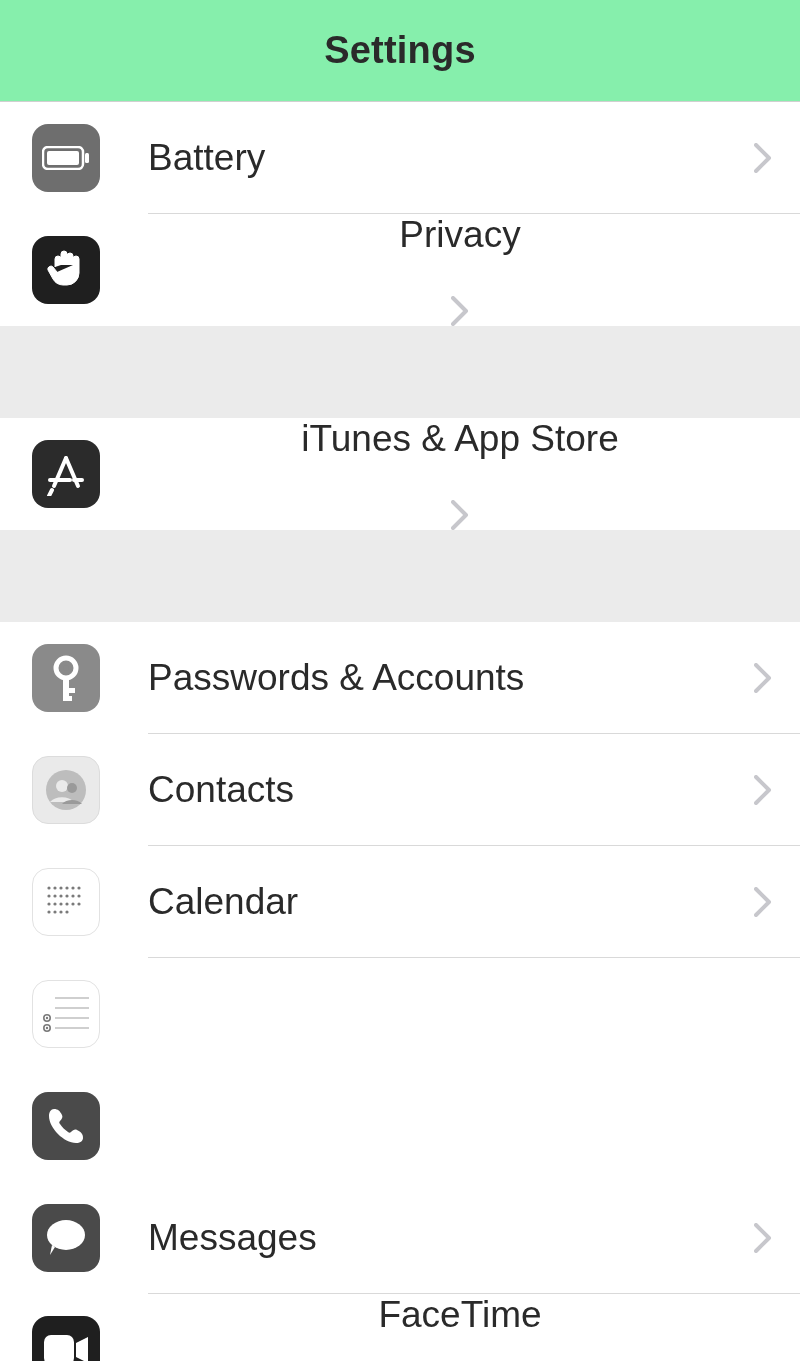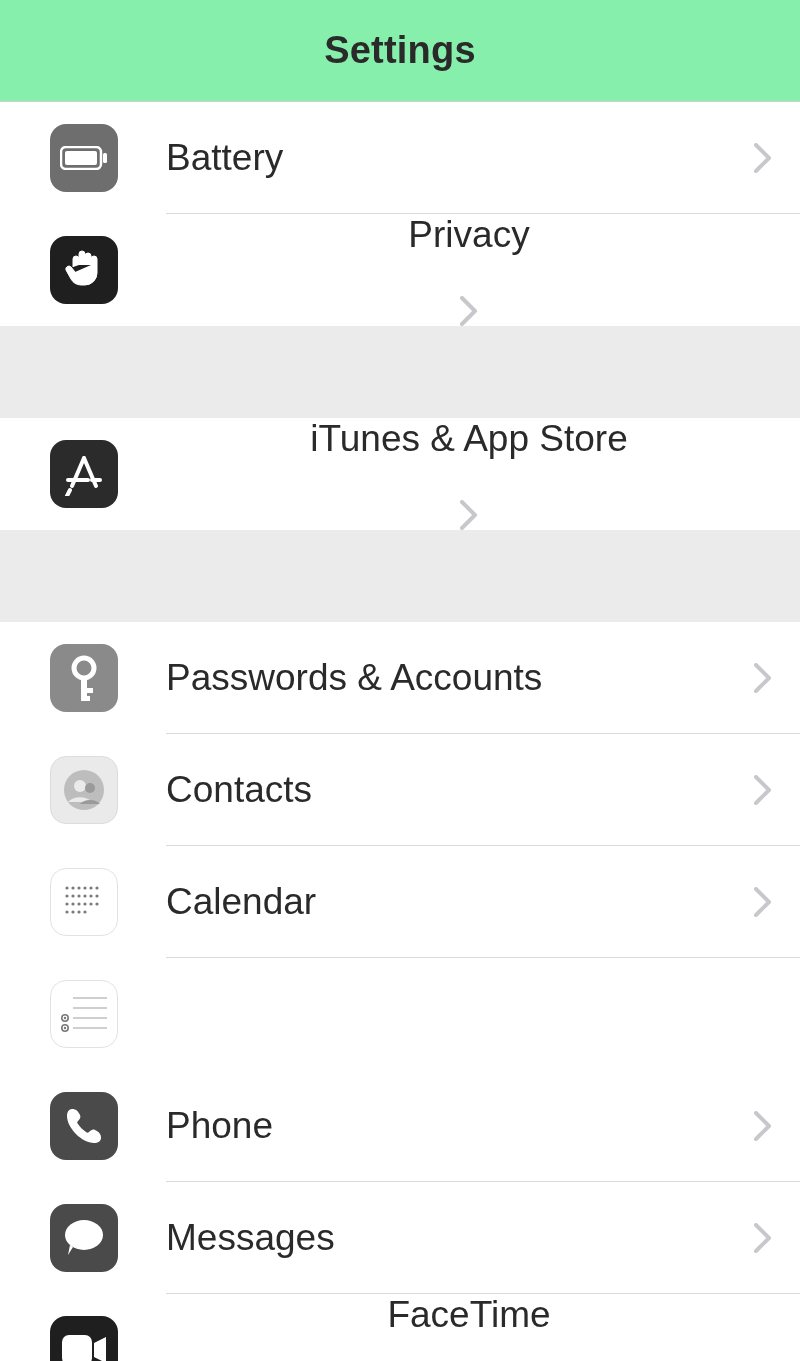--- a/index.html
+++ b/index.html
@@ -21,21 +21,21 @@
       font-size: 38px;
       font-weight: 700;
       letter-spacing: 0.2px;
       color: #2a2a2a;
     }
     .section { background: #ffffff; }
     .section + .gap { height: 92px; background: #ebebeb; }
     .row {
       display: flex;
       align-items: center;
-      padding-left: 50px;
+      padding-left: 32px;
       height: 112px;
       cursor: pointer;
     }
     .row .icon-wrap {
       width: 68px; height: 68px;
       border-radius: 16px;
       display: flex; align-items: center; justify-content: center;
       flex: 0 0 68px;
     }
     .row .label-cell {
@@ -231,28 +231,20 @@
           <circle cx="6" cy="36" r="1.2" fill="#7a7a7a"></circle>
         </svg>
     </div>
   </div>
   <div class="row">
     <div class="icon-wrap bg-gray-dk">
       <svg width="42" height="42" viewBox="0 0 42 42">
           <path d="M9 4 c4 0 6 2 8 6 c1 2 0 4 -2 6 c-1 1 -1 2 0 3 c2 3 5 6 8 8 c1 1 2 1 3 0 c2 -2 4 -3 6 -2 c4 2 6 4 6 8 c0 3 -3 5 -7 5 c-12 0 -27 -15 -27 -27 c0 -4 2 -7 5 -7 z" fill="#fff"></path>
         </svg>
     </div>
-    <div class="label-cell">
-      <span class="row-label">Phone</span>
-      <span class="chevron">
-          <svg width="18" height="30" viewBox="0 0 18 30">
-            <polyline points="2,2 15,15 2,28" fill="none" stroke="#c7c7cc" stroke-width="4" stroke-linecap="round" stroke-linejoin="round"></polyline>
-          </svg>
-        </span>
-    </div>
   </div>
   <div class="row">
     <div class="icon-wrap bg-gray-dk">
       <svg width="46" height="42" viewBox="0 0 46 42">
           <ellipse cx="23" cy="18" rx="19" ry="15" fill="#fff"></ellipse>
           <path d="M12 30 l-5 8 l2 -10 z" fill="#fff"></path>
         </svg>
     </div>
     <div class="label-cell">
       <span class="row-label">Messages</span>

